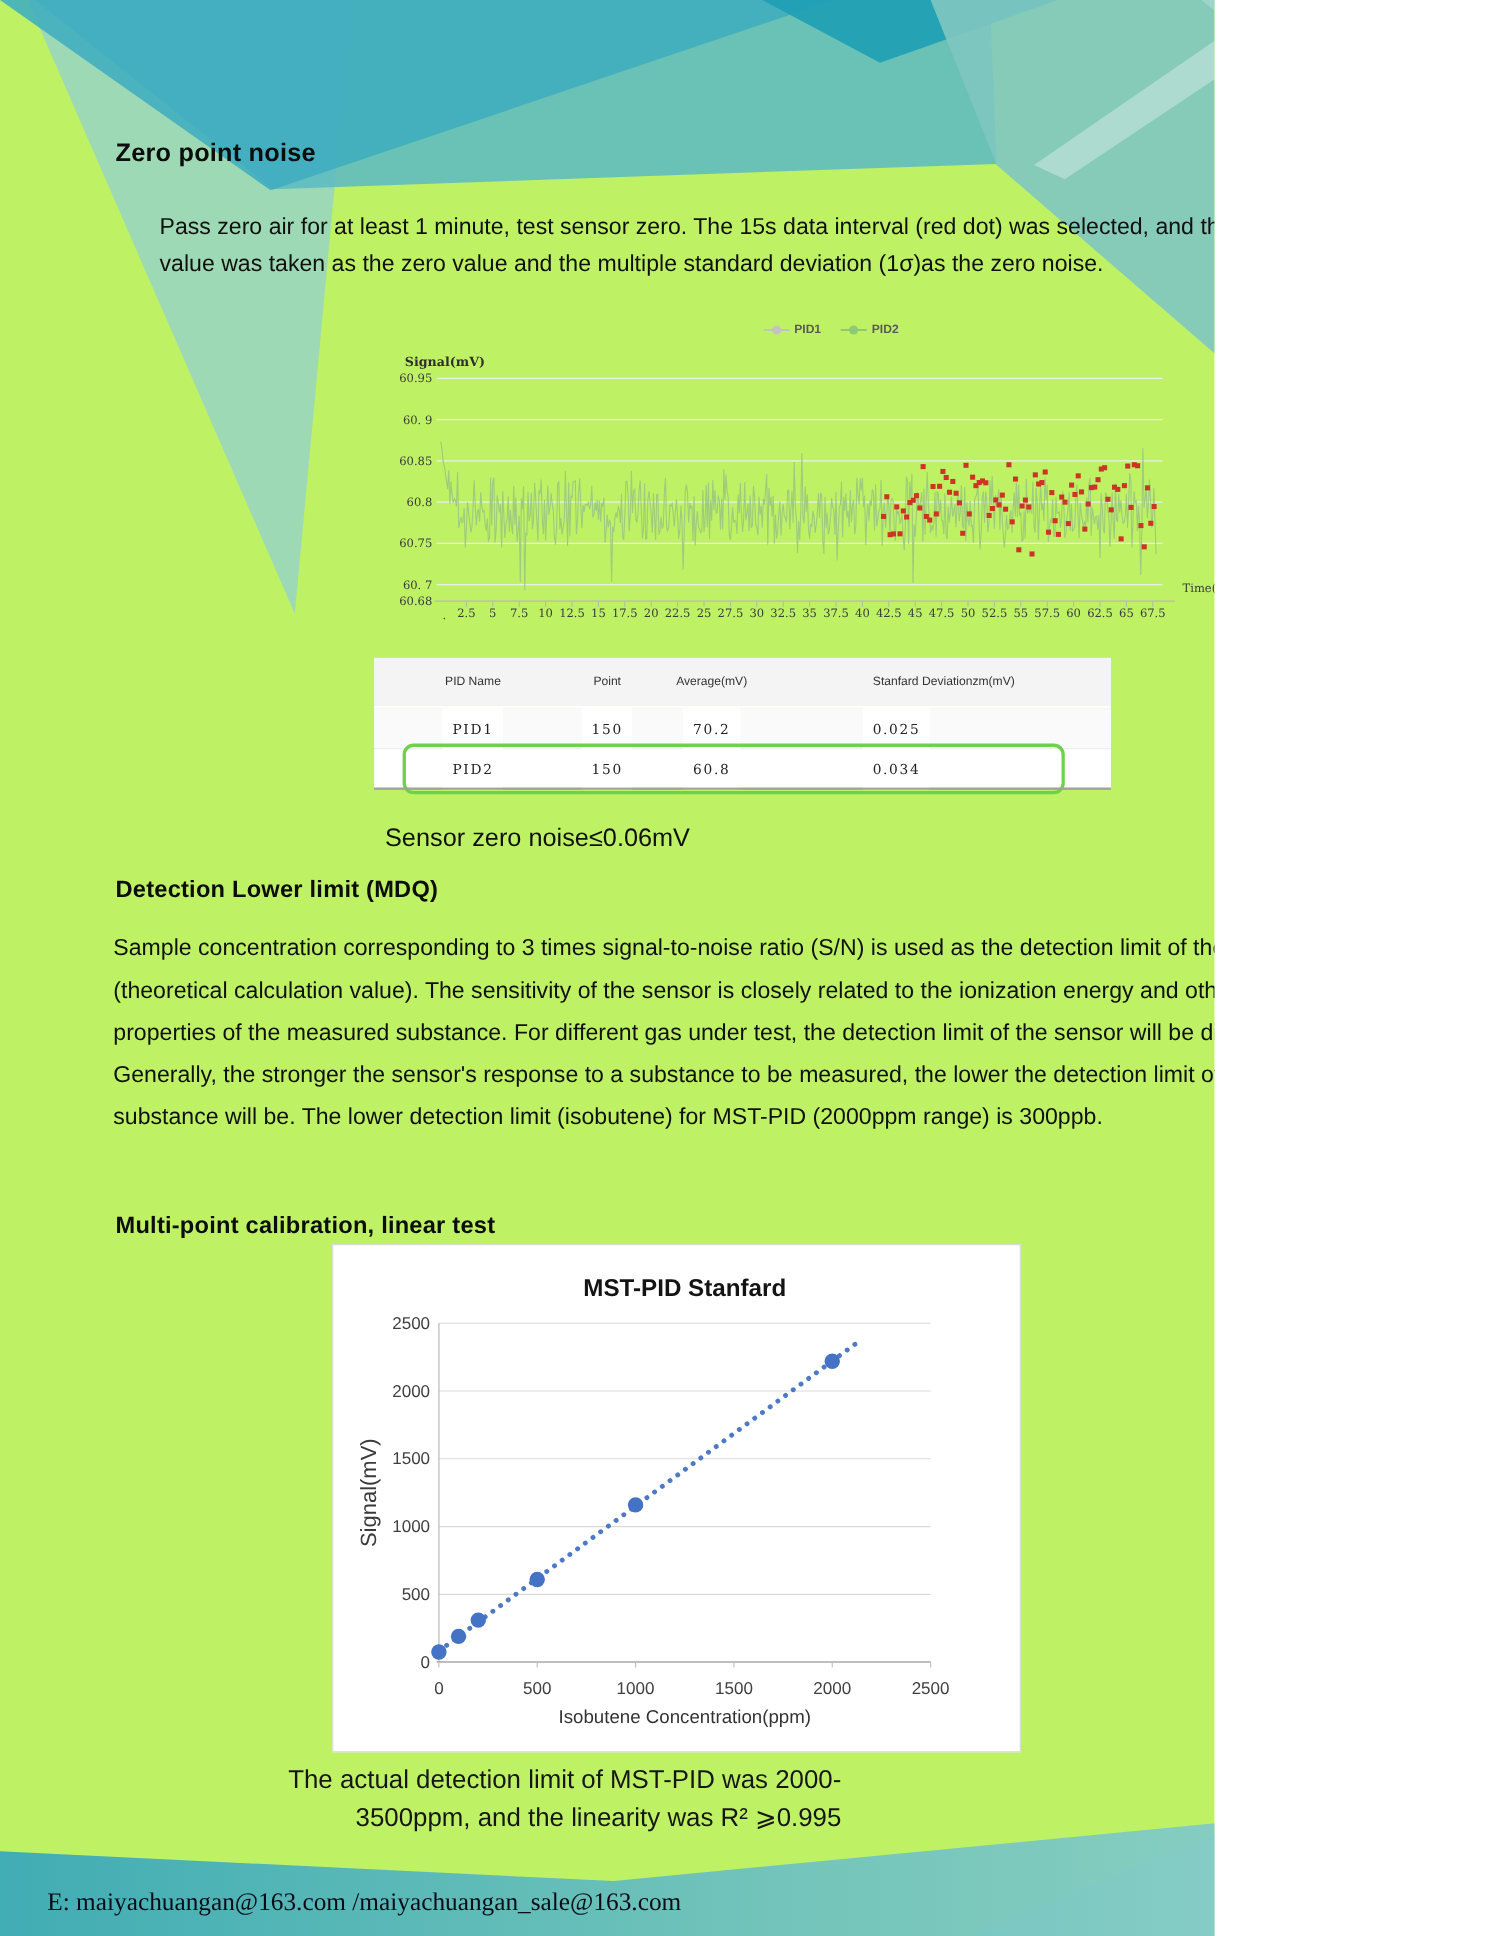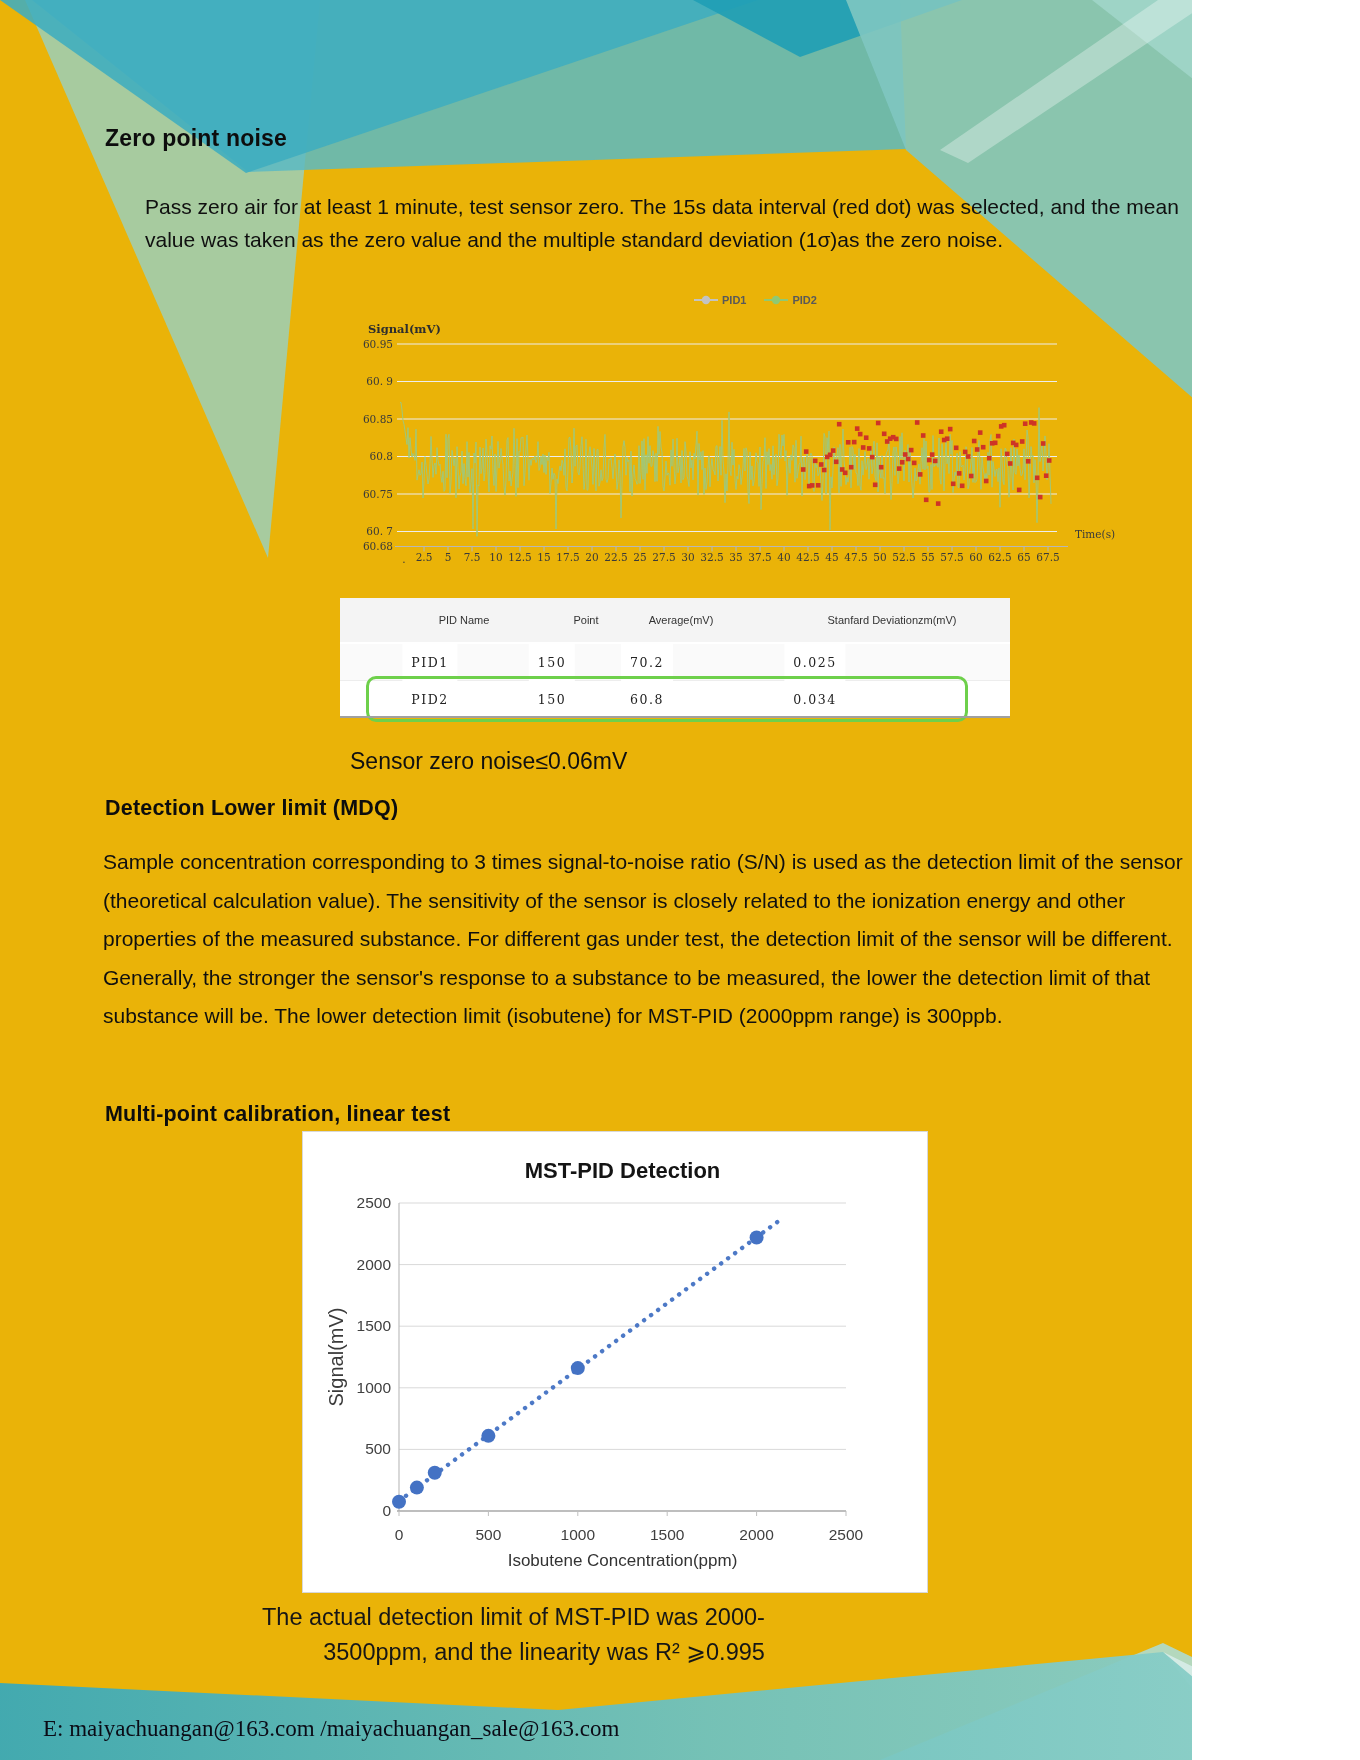--- a/index.html
+++ b/index.html
@@ -1,33 +1,33 @@
 <!DOCTYPE html>
 <html><head>
 <meta charset="utf-8">
 <style>
   html,body{margin:0;padding:0;background:#ffffff;}
-  #page{position:relative;width:1192px;height:1760px;background:#eab308;overflow:hidden;
+  #page{position:relative;width:1104px;height:1760px;background:#bef264;overflow:hidden;
         font-family:"Liberation Sans",sans-serif;color:#111;}
   .abs{position:absolute;}
   svg{display:block;}
   .h1{font-size:23px;font-weight:700;color:#0d0d0d;letter-spacing:.2px;}
   .para{font-size:21px;line-height:33px;color:#101010;margin-left:40px;}
   .para2{font-size:21px;line-height:38.5px;color:#101010;}
   .note{font-size:23px;color:#101010;}
   .caption{font-size:23.5px;line-height:34.5px;color:#161616;text-align:right;}
   
   .t1{font:10.5px "DejaVu Serif",serif;fill:#3a3a3a;}
   .legend{display:flex;align-items:center;gap:18px;font:700 11px "Liberation Sans",sans-serif;color:#595959;}
   .legend .it{display:flex;align-items:center;gap:4px;}
   
   #ntable{position:absolute;left:340px;top:598px;width:670px;height:722px;pointer-events:none;}
   .trow{position:absolute;left:0;width:670px;}
   .cell{position:absolute;transform:translateX(-50%);white-space:nowrap;}
-  .thead{font-size:11px;color:#333;margin-left:34px;}
+  .thead{font-size:11px;color:#333;}
   .tval{font-family:"DejaVu Serif",serif;font-size:12.5px;letter-spacing:1.5px;color:#222;background:#fff;padding:1px 9px;}
   
   #c2box{position:absolute;left:302px;top:1131px;width:624px;height:460px;border:1px solid #d8d8d8;background:#fff;}
   .c2title{position:absolute;left:96px;top:26px;width:447px;text-align:center;font-size:22px;font-weight:700;color:#141414;}
   .c2eq{position:absolute;left:198px;top:94px;width:300px;text-align:center;font-size:19px;line-height:30px;color:#222;}
   .c2xlabel{position:absolute;left:96px;top:419px;width:447px;text-align:center;font-size:17px;color:#333;}
   .c2ylabel{position:absolute;left:-60px;top:212px;width:190px;height:26px;text-align:center;
             transform:rotate(-90deg);font-size:20px;color:#3b3b3b;}
   .t2{font:15.5px "Liberation Sans",sans-serif;fill:#404040;}
   
@@ -286,21 +286,21 @@
         <line x1="543" y1="379" x2="543" y2="384" stroke="#bfbfbf" stroke-width="1"></line>
         <text x="543" y="408" text-anchor="middle" class="t2">2500</text>
         <line x1="96" y1="368.9582144" x2="475.056" y2="89.465216" stroke="#4472c4" stroke-width="4.4" stroke-dasharray="0.1 8.6" stroke-linecap="round" opacity="0.95"></line>
         <circle cx="96" cy="369.76" r="7" fill="#4472c4"></circle>
         <circle cx="113.88" cy="355.592" r="7" fill="#4472c4"></circle>
         <circle cx="131.76" cy="340.808" r="7" fill="#4472c4"></circle>
         <circle cx="185.39999999999998" cy="303.848" r="7" fill="#4472c4"></circle>
         <circle cx="274.79999999999995" cy="236.088" r="7" fill="#4472c4"></circle>
         <circle cx="453.59999999999997" cy="105.49599999999998" r="7" fill="#4472c4"></circle>
       </svg>
-    <div class="c2title">MST-PID Detection</div>
+    <div class="c2title">MST-PID Stanfard</div>
     <div class="c2xlabel">Isobutene Concentration(ppm)</div>
     <div class="c2ylabel">Signal(mV)</div>
   </div>
 
   <div class="abs caption" style="left:262px;top:1600px;">
     <div>The actual detection limit of MST-PID was 2000-</div>
     <div>3500ppm, and the linearity was R² ⩾0.995</div>
   </div>
 
   <svg class="abs" style="left:0;top:1560px;" width="1360" height="200" viewBox="0 0 1360 200">

